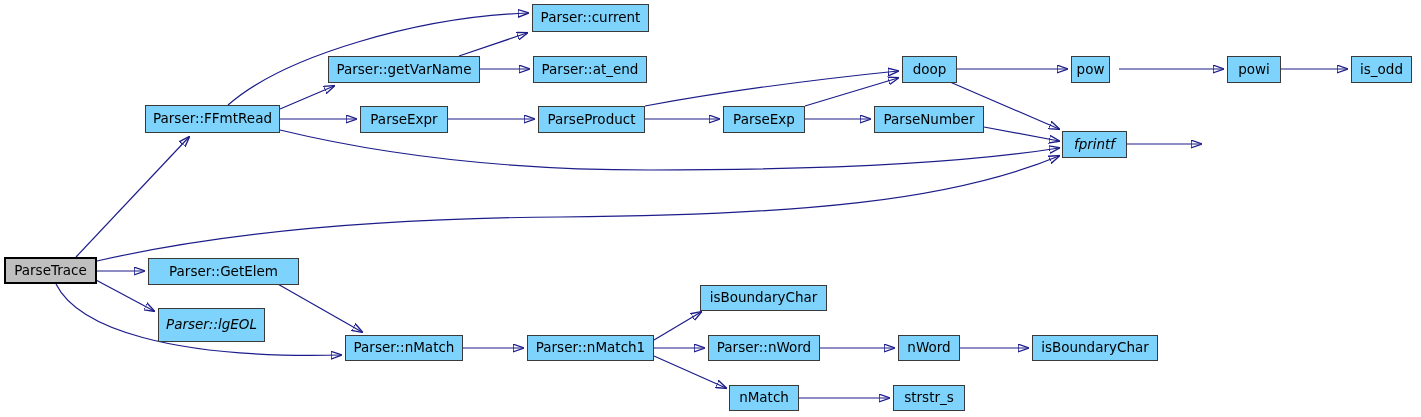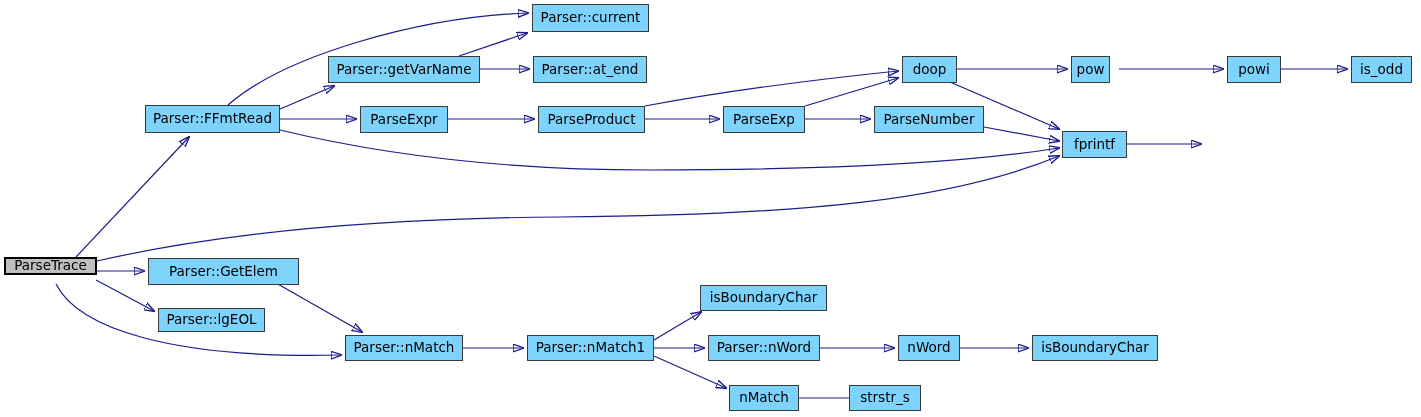--- a/index.html
+++ b/index.html
@@ -68,38 +68,38 @@
     <path d="M276,283 L362,332" marker-end="url(#arrow)"></path>
     <path d="M463,348 L523,348" marker-end="url(#arrow)"></path>
     <path d="M654,340 L701,312" marker-end="url(#arrow)"></path>
     <path d="M654,348 L704,348" marker-end="url(#arrow)"></path>
     <path d="M654,356 L726,388" marker-end="url(#arrow)"></path>
     <path d="M820,348 L894,348" marker-end="url(#arrow)"></path>
     <path d="M960,348 L1028,348" marker-end="url(#arrow)"></path>
     <path d="M799,398 L889,398" marker-end="url(#arrow)"></path>
   </svg>
 
-  <div class="node root" style="left:4px;top:257px;width:93px;height:18px;">ParseTrace</div>
+  <div class="node root" style="left:4px;top:257px;width:93px;height:27px;">ParseTrace</div>
   <div class="node" style="left:145px;top:105px;width:135px;height:28px;">Parser::FFmtRead</div>
   <div class="node" style="left:532px;top:4px;width:117px;height:28px;">Parser::current</div>
   <div class="node" style="left:328px;top:56px;width:152px;height:27px;">Parser::getVarName</div>
   <div class="node" style="left:533px;top:56px;width:114px;height:27px;">Parser::at_end</div>
   <div class="node" style="left:538px;top:106px;width:107px;height:27px;">ParseProduct</div>
   <div class="node" style="left:360px;top:106px;width:88px;height:27px;">ParseExpr</div>
   <div class="node" style="left:723px;top:106px;width:82px;height:27px;">ParseExp</div>
   <div class="node" style="left:874px;top:106px;width:110px;height:27px;">ParseNumber</div>
   <div class="node" style="left:902px;top:56px;width:55px;height:27px;">doop</div>
   <div class="node" style="left:1071px;top:56px;width:39px;height:27px;">pow</div>
   <div class="node" style="left:1227px;top:56px;width:54px;height:27px;">powi</div>
   <div class="node" style="left:1351px;top:56px;width:61px;height:27px;">is_odd</div>
-  <div class="node" style="left:1062px;top:131px;width:65px;height:27px;">fprintf</div>
+  <div class="node" style="left:1062px;top:131px;width:65px;height:27px;font-style:italic;">fprintf</div>
   <div class="node" style="left:148px;top:258px;width:151px;height:27px;">Parser::GetElem</div>
-  <div class="node" style="left:158px;top:308px;width:107px;height:24px;">Parser::lgEOL</div>
+  <div class="node" style="left:158px;top:308px;width:107px;height:34px;font-style:italic;">Parser::lgEOL</div>
   <div class="node" style="left:345px;top:335px;width:118px;height:26px;">Parser::nMatch</div>
   <div class="node" style="left:527px;top:335px;width:127px;height:26px;">Parser::nMatch1</div>
   <div class="node" style="left:700px;top:285px;width:127px;height:26px;">isBoundaryChar</div>
   <div class="node" style="left:708px;top:335px;width:112px;height:26px;">Parser::nWord</div>
   <div class="node" style="left:898px;top:335px;width:62px;height:26px;">nWord</div>
   <div class="node" style="left:1032px;top:335px;width:126px;height:26px;">isBoundaryChar</div>
   <div class="node" style="left:729px;top:385px;width:70px;height:26px;">nMatch</div>
-  <div class="node" style="left:849px;top:385px;width:72px;height:26px;">strstr_s</div>
+  <div class="node" style="left:893px;top:385px;width:72px;height:26px;">strstr_s</div>
 
 </div>
 
 </body></html>

